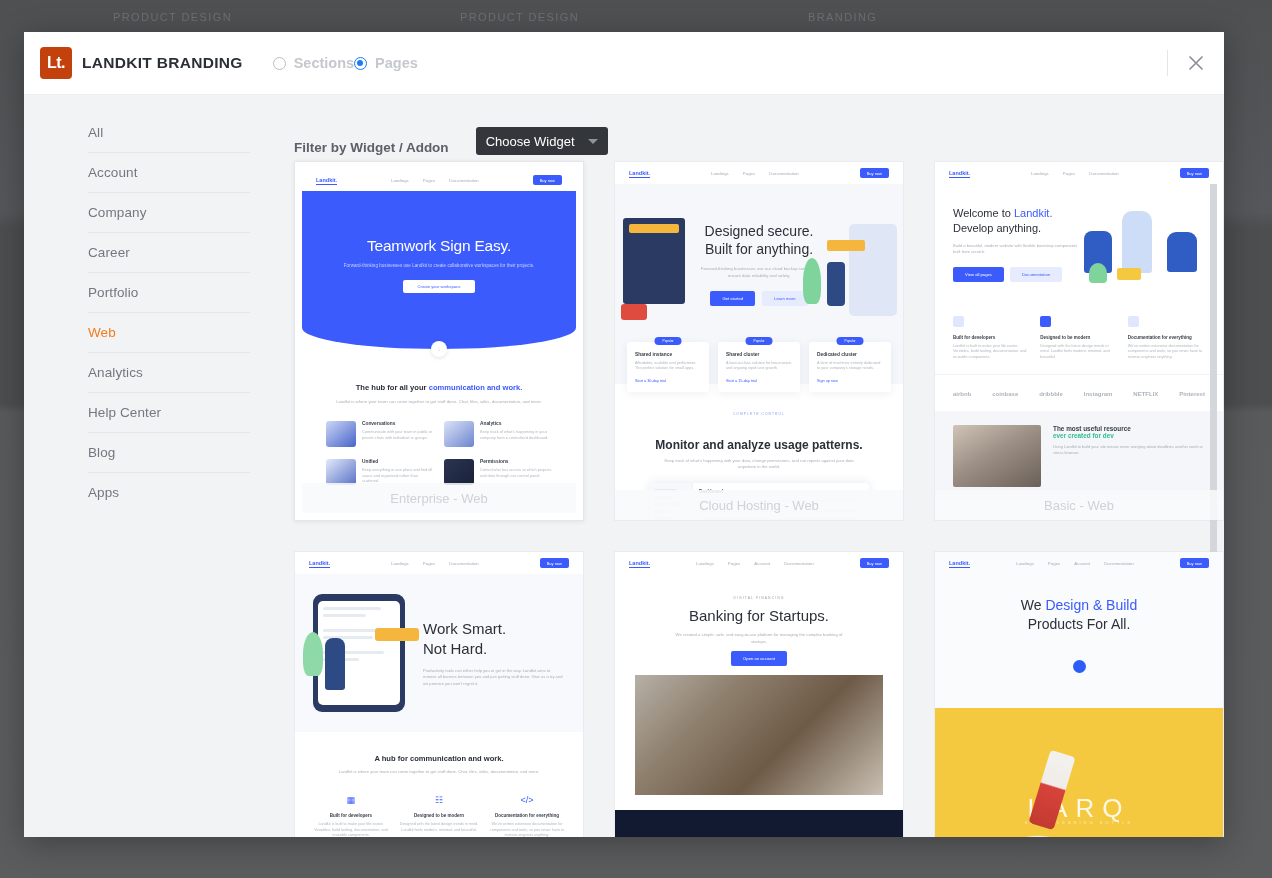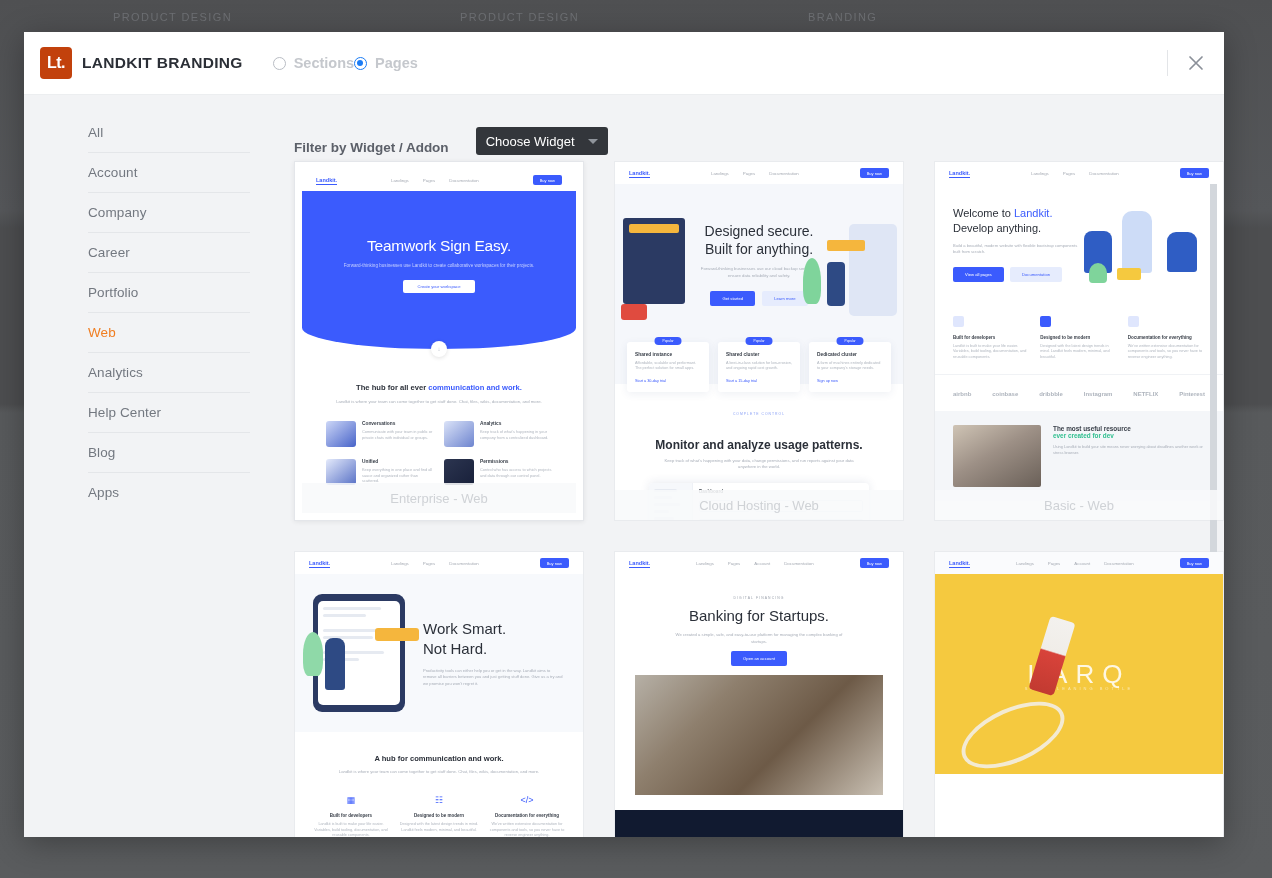--- a/index.html
+++ b/index.html
@@ -438,21 +438,21 @@
                   <span class="mini-cta">Buy now</span>
                 </div>
                 <div class="c1-hero">
                   <div class="c1-h1">Teamwork Sign Easy.</div>
                   <div class="c1-sub">Forward-thinking businesses use Landkit to create collaborative workspaces for their projects.</div>
                   <span class="c1-btn">Create your workspace</span>
                   <div class="c1-knob">↓</div>
                 </div>
                 <div class="c1-mid">
                   <div class="c1-mid-h">
-                    <span>The hub for all ever </span><i>communication and work.</i>
+                    <span>The hub for all your </span><i>communication and work.</i>
                   </div>
                   <div class="c1-mid-p">Landkit is where your team can come together to get stuff done. Chat, files, wikis, documentation, and more.</div>
                 </div>
                 <div class="c1-features">
                   <div class="feat">
                     <span class="feat-ico" style="background:linear-gradient(140deg,#cdd7f7,#4763c9)"></span>
                     <span><span class="feat-t">Conversations</span>
                     <span class="feat-p" style="display:block">Communicate with your team in public or private chats with individual or groups.</span></span>
                   </div>
                   <div class="feat">
@@ -715,20 +715,27 @@
                 <div class="mini-nav" style="background:#fafbfd">
                   <span class="mini-logo">Landkit.</span>
                   <span class="mini-links">
                     <span>Landings</span>
                     <span>Pages</span>
                     <span>Account</span>
                     <span>Documentation</span>
                   </span>
                   <span class="mini-cta">Buy now</span>
                 </div>
+                <div class="c6-top" style="padding-top:22px;height:134px">
+                  <div class="c6-h1">
+                    <span>We </span><i>Design &amp; Build</i>
+                  </div>
+                  <div class="c6-h1">Products For All.</div>
+                  <div class="c6-dot"></div>
+                </div>
                 <div class="c6-yellow">
                   <div class="c6-racket"></div>
                   <div class="c6-word">LARQ</div>
                   <div class="c6-sub">SELF-CLEANING BOTTLE</div>
                   <div class="c6-bottle"></div>
                 </div>
               </div>
             </div>
 
           </div>

